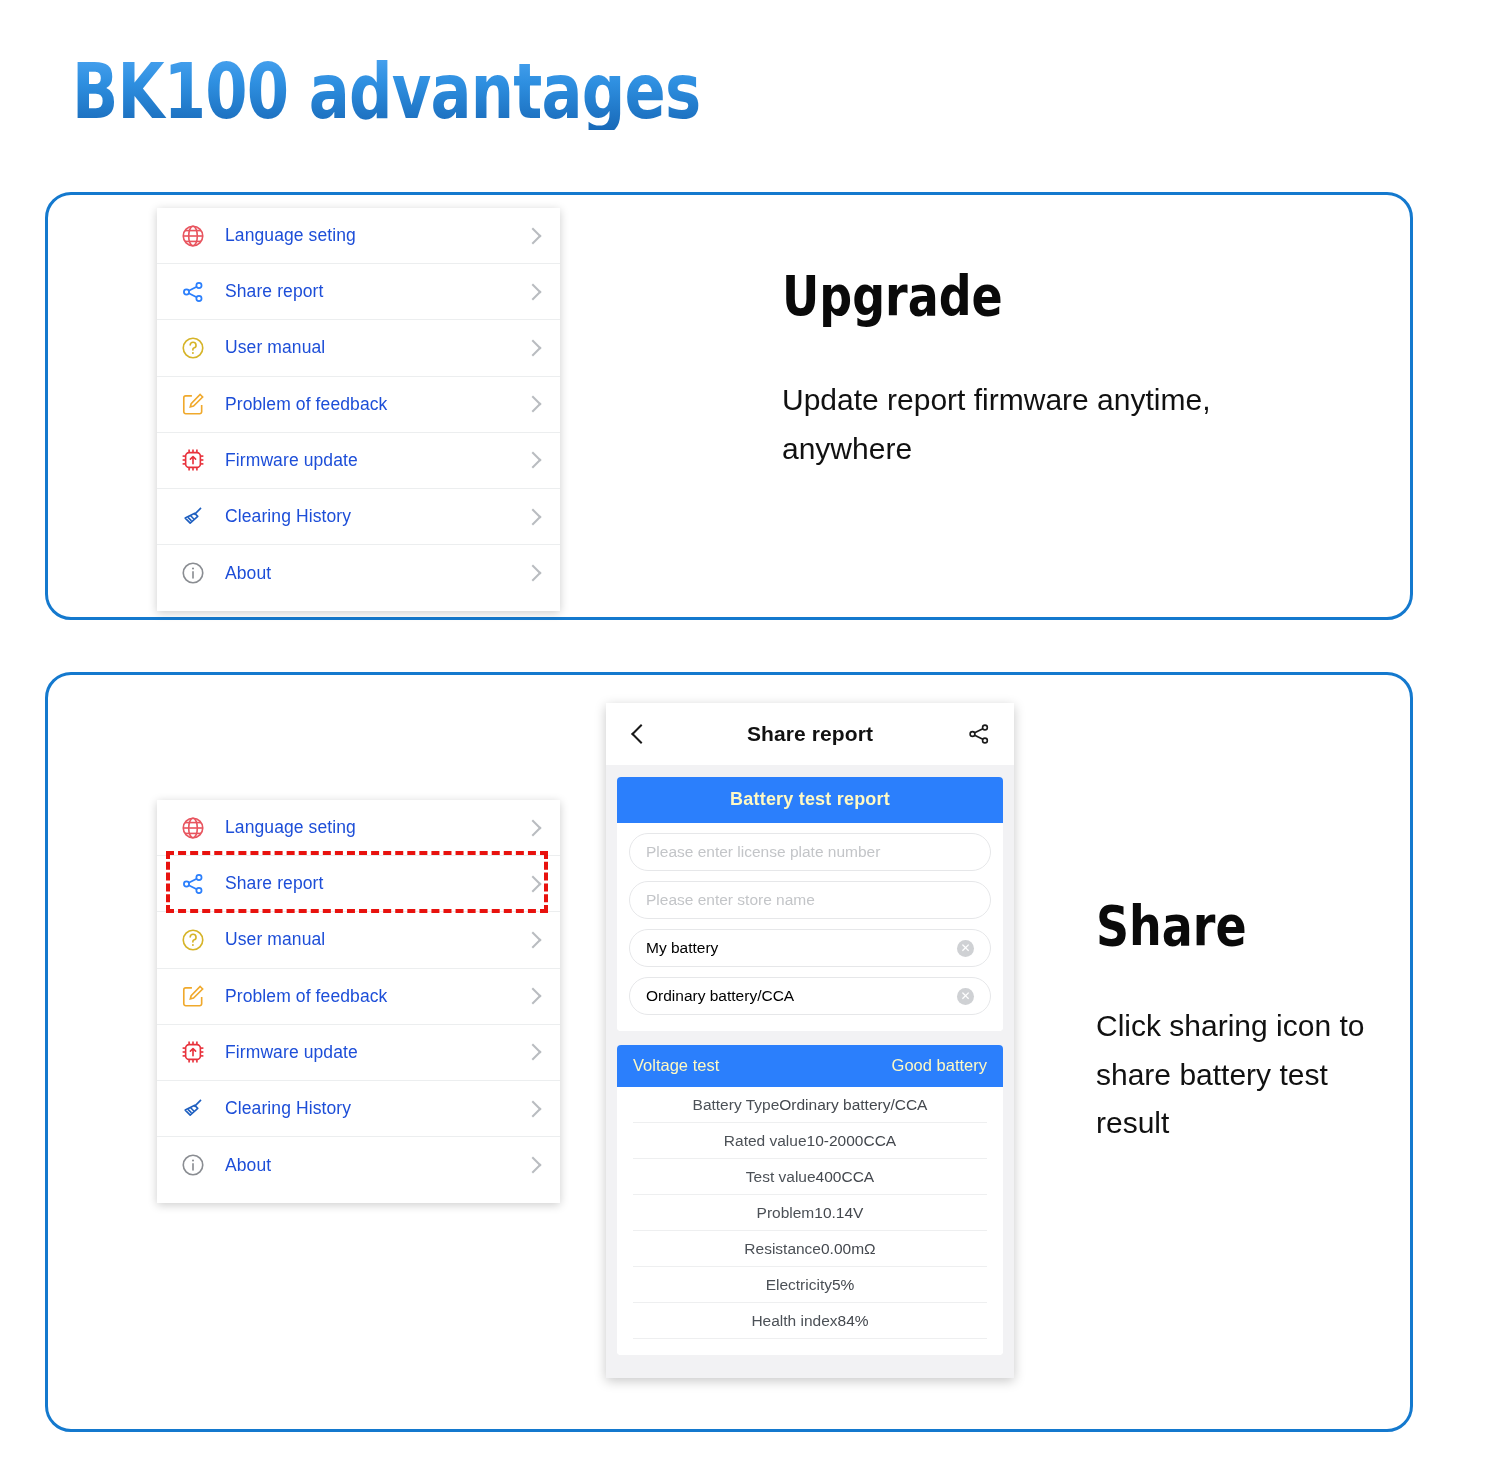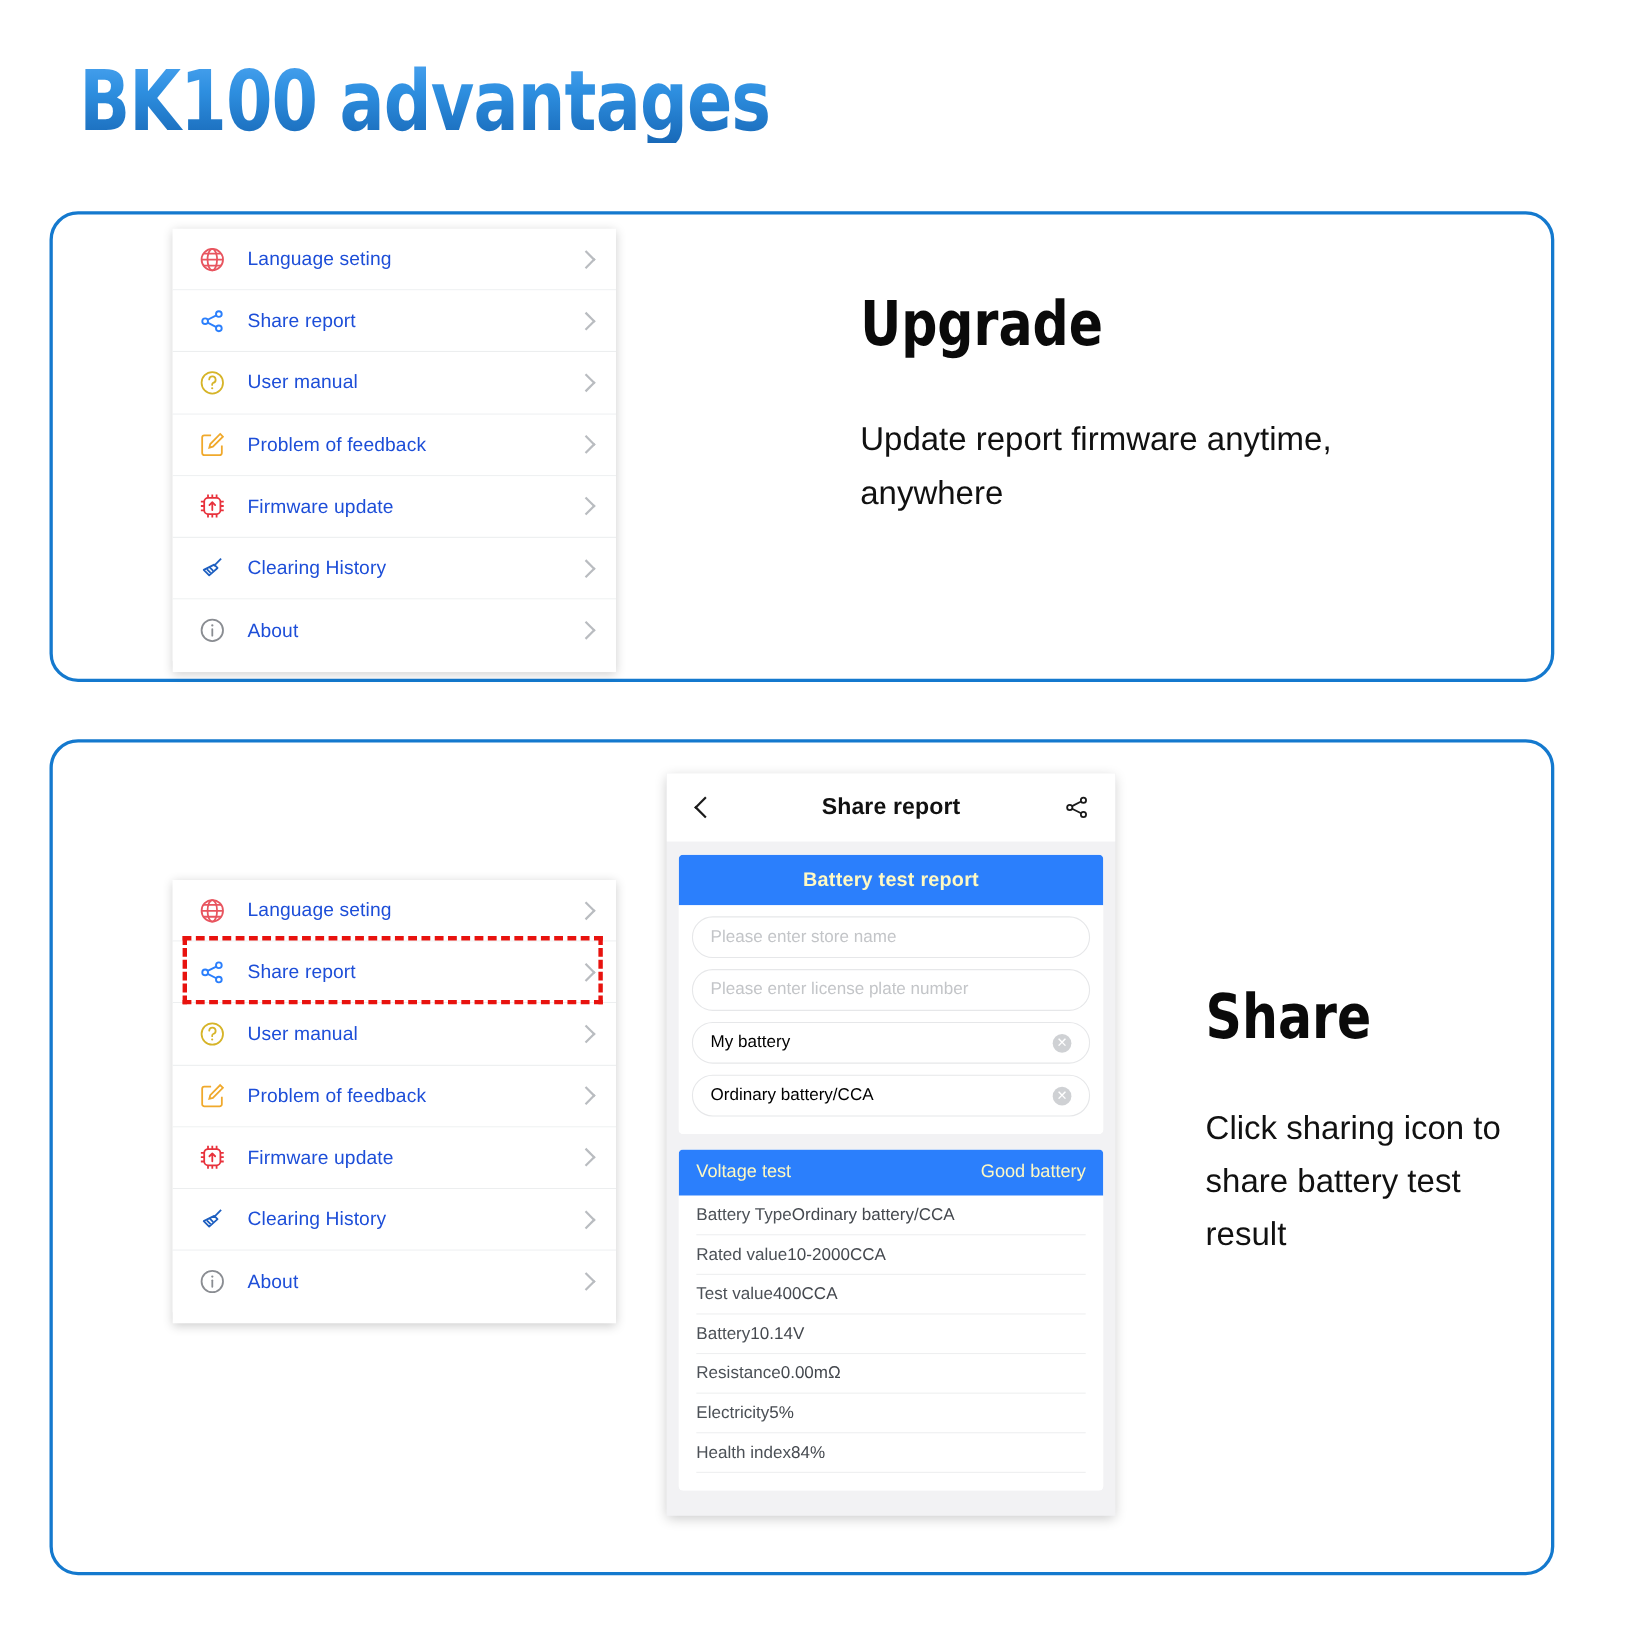--- a/index.html
+++ b/index.html
@@ -238,21 +238,21 @@
     color: #fef9c3;
     display: flex;
     justify-content: space-between;
     align-items: center;
     padding: 11px 16px 12px 16px;
     font-size: 16.5px;
   }
   .vt-body { padding: 0 16px 16px 16px; background: #ffffff; }
   .vt-row {
     display: flex;
-    justify-content: flex-start;
+    justify-content: center;
     align-items: center;
     height: 36px;
     border-bottom: 1px solid #eeeff0;
     font-size: 15.5px;
   }
   .vt-row .k { color: #4c5157; }
   .vt-row .v { color: #44484e; }
 </style>
 </head>
 <body>
@@ -486,25 +486,25 @@
           <line x1="8" y1="13.1" x2="15.5" y2="16.9"></line>
       </svg>
     </span>
   </div>
 
   <div class="report-section">
     <div class="report-banner">Battery test report</div>
     <div class="field-list">
 
       <div class="field">
+        <span class="ph">Please enter license plate number</span>
+      </div>
+
+      <div class="field">
         <span class="ph">Please enter store name</span>
-      </div>
-
-      <div class="field">
-        <span class="ph">Please enter license plate number</span>
       </div>
 
       <div class="field">
         <span class="val">My battery</span>
         <span class="clear-btn">✕</span>
       </div>
 
       <div class="field">
         <span class="val">Ordinary battery/CCA</span>
         <span class="clear-btn">✕</span>
@@ -524,21 +524,21 @@
       </div>
       <div class="vt-row">
         <span class="k">Rated value</span>
         <span class="v">10-2000CCA</span>
       </div>
       <div class="vt-row">
         <span class="k">Test value</span>
         <span class="v">400CCA</span>
       </div>
       <div class="vt-row">
-        <span class="k">Battery</span>
+        <span class="k">Problem</span>
         <span class="v">10.14V</span>
       </div>
       <div class="vt-row">
         <span class="k">Resistance</span>
         <span class="v">0.00mΩ</span>
       </div>
       <div class="vt-row">
         <span class="k">Electricity</span>
         <span class="v">5%</span>
       </div>

